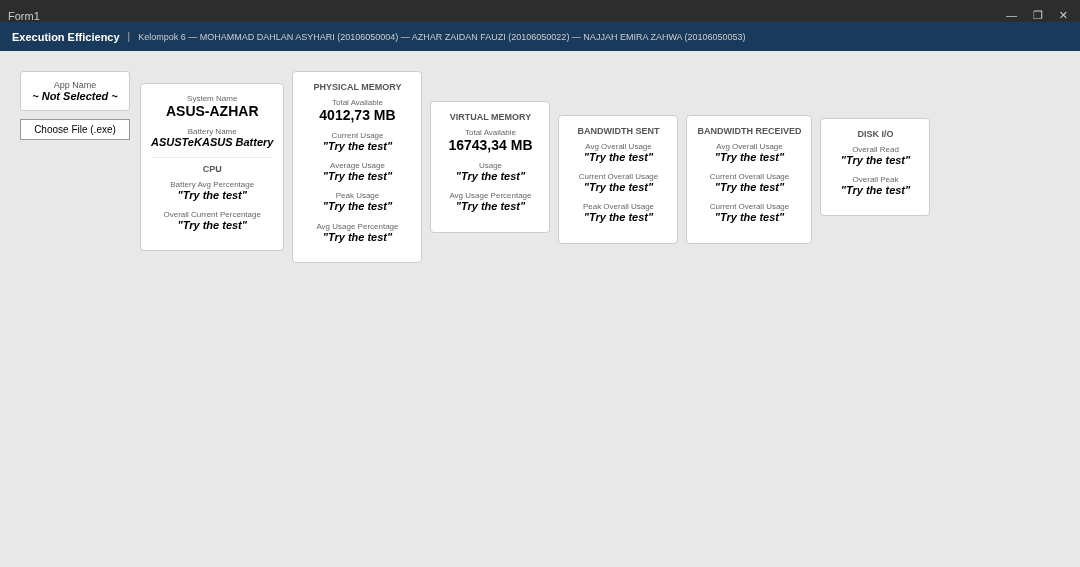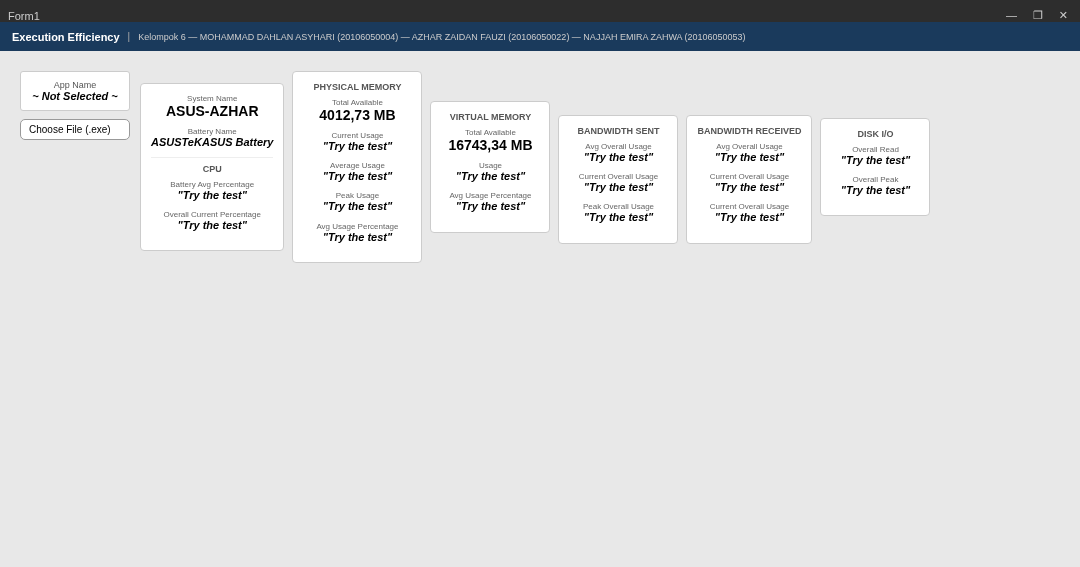--- a/index.html
+++ b/index.html
@@ -81,25 +81,25 @@
       color: #555;
     }
     .app-name-value {
       font-size: 11px;
       font-style: italic;
       font-weight: bold;
     }
     .choose-file-btn {
       background: white;
       border: 1px solid #999;
-      border-radius: 5px;
+      border-radius: 0;
       padding: 4px 8px;
       font-size: 10px;
       cursor: pointer;
-      text-align: left;
+      text-align: center;
       width: 100%;
     }
     .cards-area {
       display: flex;
       gap: 8px;
       align-items: center;
     }
     .card {
       background: white;
       border: 1px solid #ccc;

